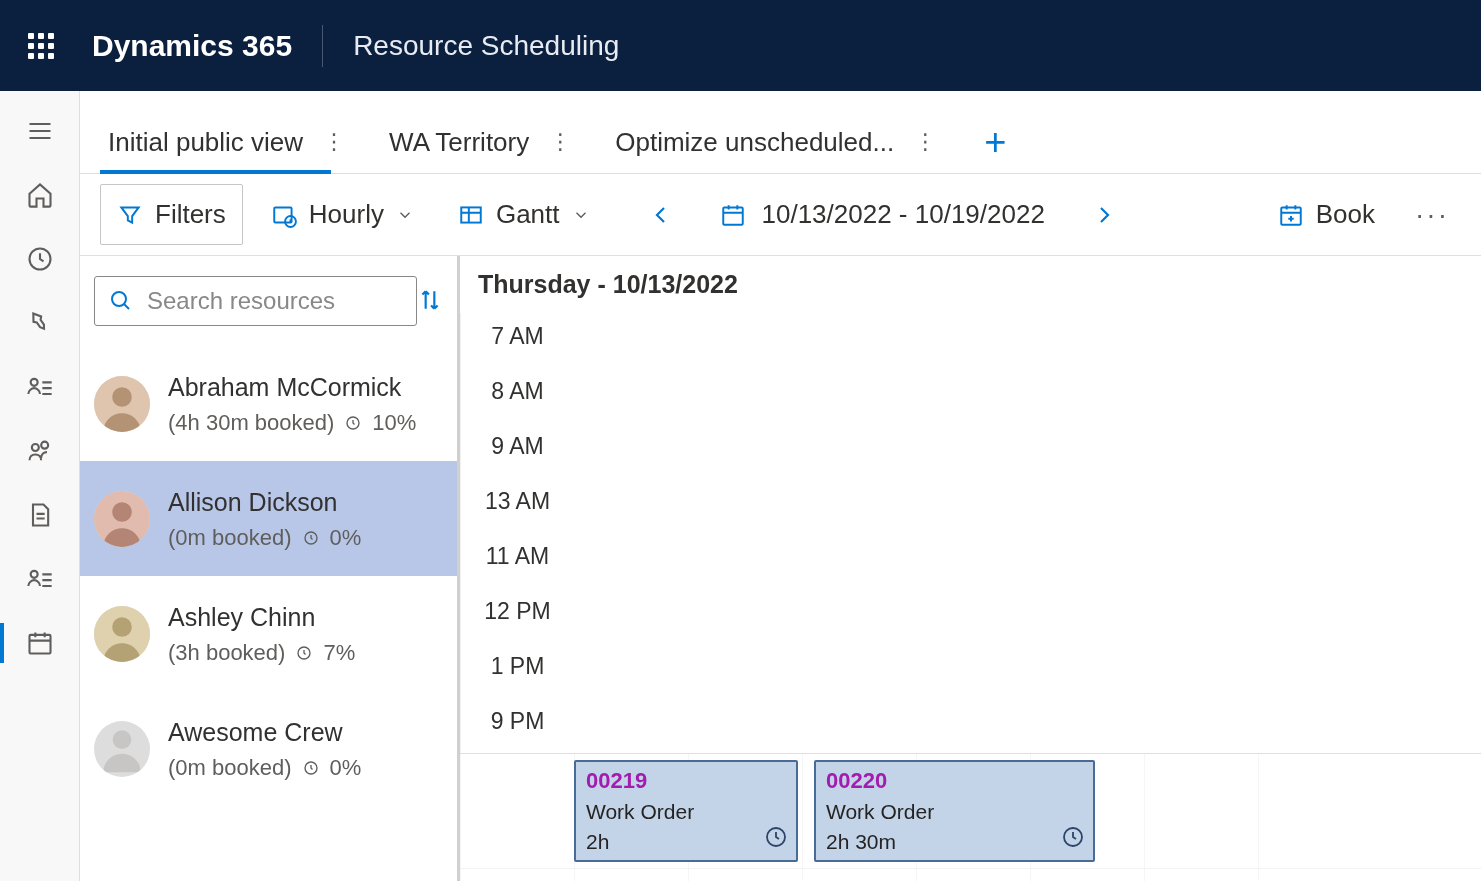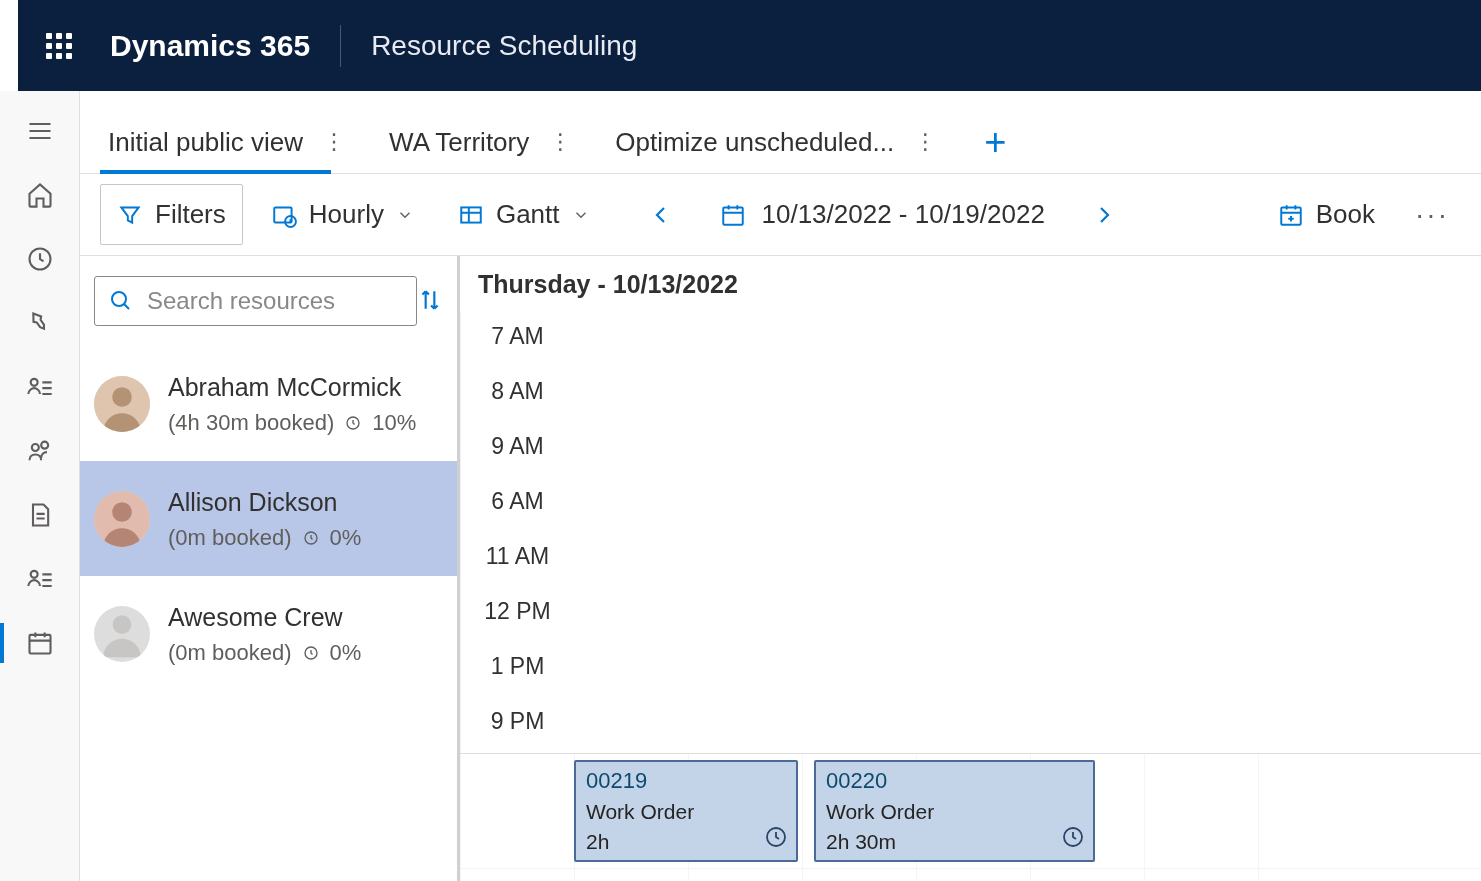--- a/index.html
+++ b/index.html
@@ -1,19 +1,19 @@
 <!DOCTYPE html>
 <html><head>
 <meta charset="utf-8">
 <style>
   * { box-sizing: border-box; margin: 0; padding: 0; }
   body { font-family: "Segoe UI", -apple-system, sans-serif; font-size: 14px; color: #323130; overflow: hidden; }
   
   
-  .header { background: #0b1f3f; color: white; height: 91px; display: flex; align-items: center; padding: 0 20px; gap: 30px; margin-left: 18px; }
+  .header { background: #0b1f3f; color: white; height: 91px; display: flex; align-items: center; padding: 0 20px; gap: 30px; }
   .app-launcher { display: grid; grid-template-columns: repeat(3,6px); grid-auto-rows: 6px; gap: 4px; cursor: pointer; padding: 8px; }
   .app-launcher span { background: white; border-radius: 1px; }
   .brand { font-size: 30px; font-weight: 600; white-space: nowrap; }
   .brand-sep { width: 1px; height: 42px; background: rgba(255,255,255,0.25); }
   .module { font-size: 28px; font-weight: 400; color: #e8ecf2; }
   
   
   .layout { display: flex; height: calc(100vh - 91px); }
   .rail { width: 80px; background: #f8f8f8; display: flex; flex-direction: column; align-items: center; padding-top: 26px; gap: 36px; border-right: 1px solid #e1dfdd; }
   .rail-icon { width: 28px; height: 28px; color: #605e5c; cursor: pointer; display: flex; align-items: center; justify-content: center; position: relative; }
@@ -65,21 +65,21 @@
   .tl-header { position: sticky; top: 0; background: white; z-index: 2; border-bottom: 1px solid #e1dfdd; }
   .tl-day { font-size: 25px; font-weight: 600; padding: 14px 18px; }
   .tl-hours { display: flex; flex-direction: column; }
   .tl-hour { width: 114px; flex: none; text-align: center; font-size: 23px; color: #323130; padding: 10px 0 18px 0; border-left: 1px solid #f0f0f0; }
   .tl-body { position: relative; }
   .tl-row { height: 115px; border-bottom: 1px solid #f3f3f3; position: relative; }
   .tl-cols { position: absolute; inset: 0; display: flex; pointer-events: none; }
   .tl-col { width: 114px; flex: none; border-left: 1px solid #f5f5f5; }
   
   .booking { position: absolute; top: 6px; bottom: 6px; background: #c3d4e8; border: 2px solid #4a6a97; border-radius: 2px; padding: 6px 10px; cursor: pointer; display: flex; flex-direction: column; justify-content: space-between; overflow: hidden; }
-  .booking .bkid { font-size: 22px; font-weight: 400; color: #0c4a6e; }
+  .booking .bkid { font-size: 22px; font-weight: 700; color: #a21caf; }
   .booking .bktype { font-size: 21px; color: #252423; }
   .booking .bkdur { font-size: 21px; color: #252423; }
   .booking .clock { position: absolute; right: 8px; bottom: 8px; }
   .booking .clock svg { width: 24px; height: 24px; stroke: #2b4468; fill: none; stroke-width: 1.8; }
 </style>
 </head>
 <body>
 
 <div class="header">
   <div class="app-launcher">
@@ -281,20 +281,40 @@
                   <svg viewBox="0 0 24 24">
                     <circle cx="12" cy="12" r="8"></circle>
                     <path d="M12 8v4l2 2"></path>
                   </svg>
                   <span>0%</span>
                 </div>
               </div>
             </div>
             <div class="res-row">
               <div class="avatar">
+                <svg viewBox="0 0 24 24">
+                  <rect width="24" height="24" fill="hsl(42 45% 78%)"></rect>
+                  <circle cx="12" cy="9" r="4.2" fill="hsl(42 30% 58%)"></circle>
+                  <path d="M4 24c0-5 4-8 8-8s8 3 8 8z" fill="hsl(42 30% 58%)"></path>
+                </svg>
+              </div>
+              <div class="res-info">
+                <div class="res-name">Ashley Chinn</div>
+                <div class="res-meta">
+                  <span>(3h booked)</span>
+                  <svg viewBox="0 0 24 24">
+                    <circle cx="12" cy="12" r="8"></circle>
+                    <path d="M12 8v4l2 2"></path>
+                  </svg>
+                  <span>7%</span>
+                </div>
+              </div>
+            </div>
+            <div class="res-row">
+              <div class="avatar">
                 <svg viewBox="0 0 24 24" fill="#c8c6c4">
                   <circle cx="12" cy="8" r="4"></circle>
                   <path d="M4 22c0-5 4-8 8-8s8 3 8 8z"></path>
                 </svg>
               </div>
               <div class="res-info">
                 <div class="res-name">Awesome Crew</div>
                 <div class="res-meta">
                   <span>(0m booked)</span>
                   <svg viewBox="0 0 24 24">
@@ -308,21 +328,21 @@
           </div>
       </div>
 
       <div class="timeline">
         <div class="tl-header">
           <div class="tl-day">Thursday - 10/13/2022</div>
           <div class="tl-hours" id="tl-hours">
               <div class="tl-hour">7 AM</div>
               <div class="tl-hour">8 AM</div>
               <div class="tl-hour">9 AM</div>
-              <div class="tl-hour">6 AM</div>
+              <div class="tl-hour">13 AM</div>
               <div class="tl-hour">11 AM</div>
               <div class="tl-hour">12 PM</div>
               <div class="tl-hour">1 PM</div>
               <div class="tl-hour">9 PM</div>
             </div>
         </div>
         <div class="tl-body" id="tl-body">
             <div class="tl-row">
               <div class="tl-cols">
                 <div class="tl-col"></div>

